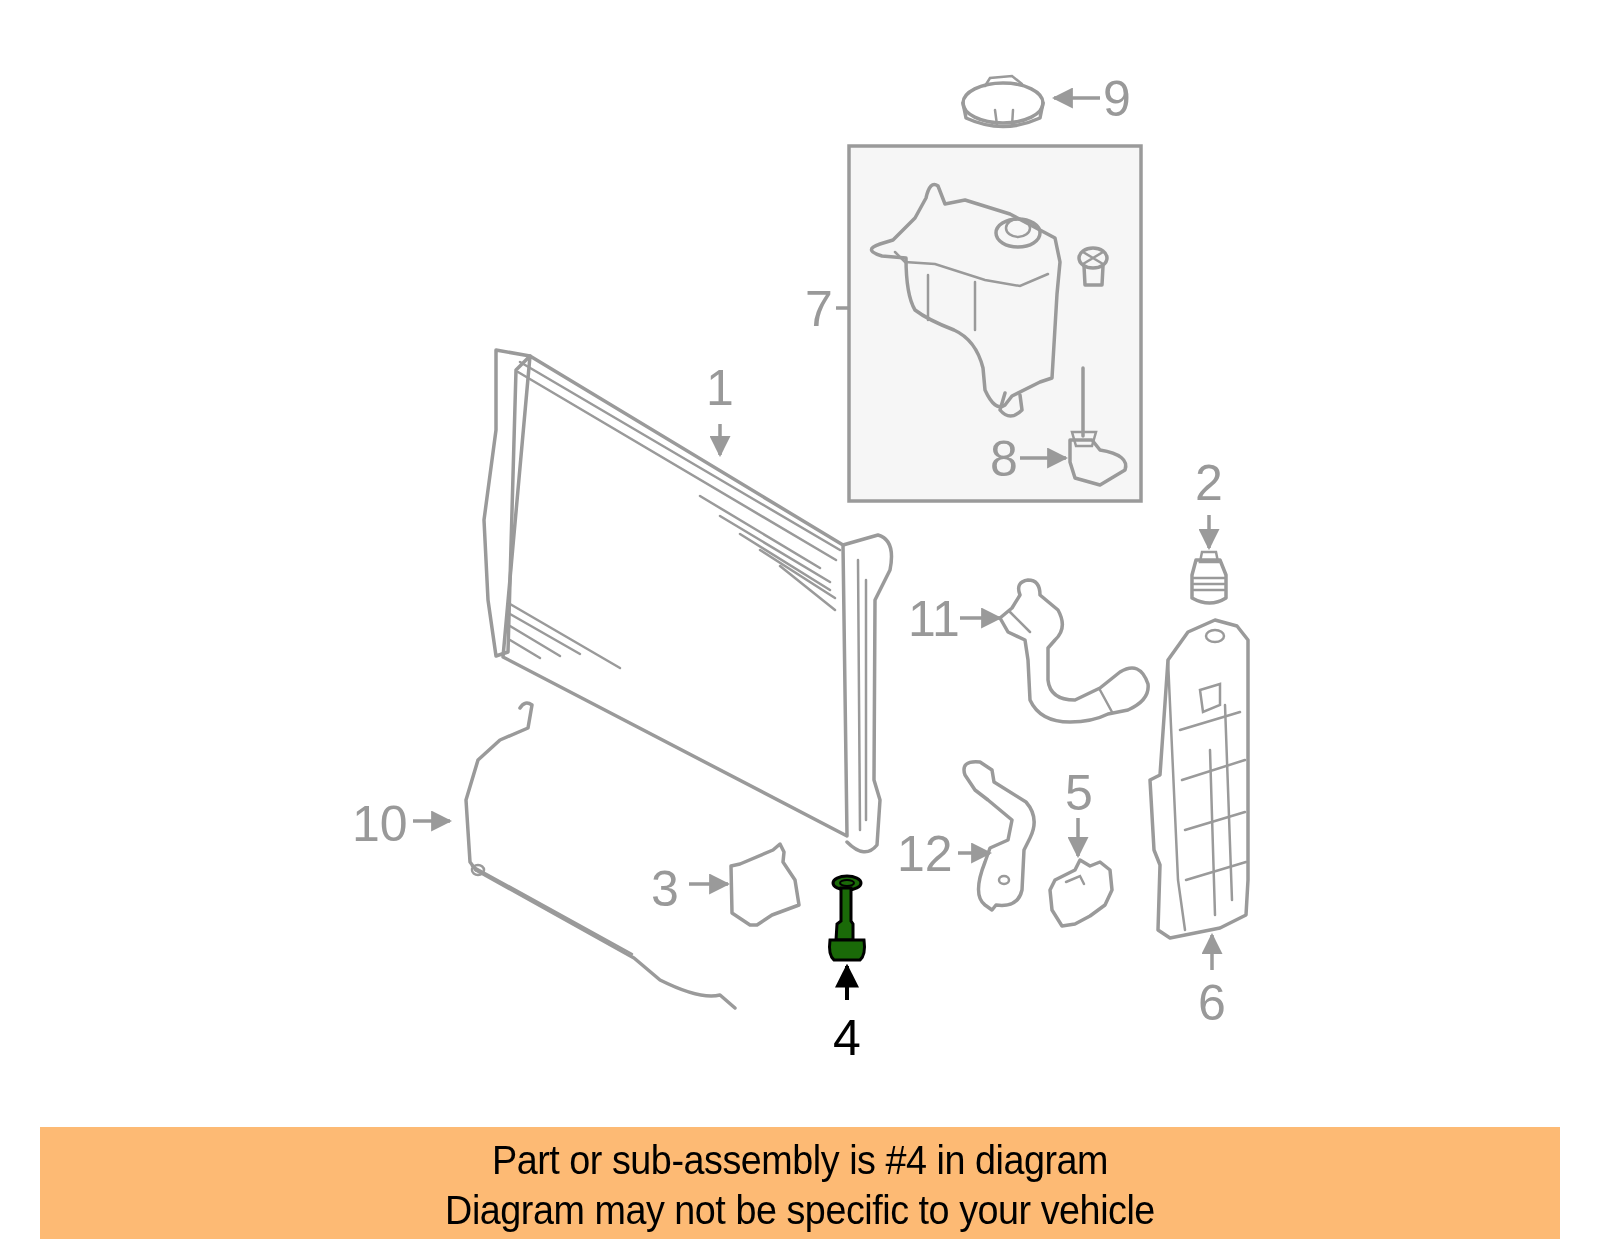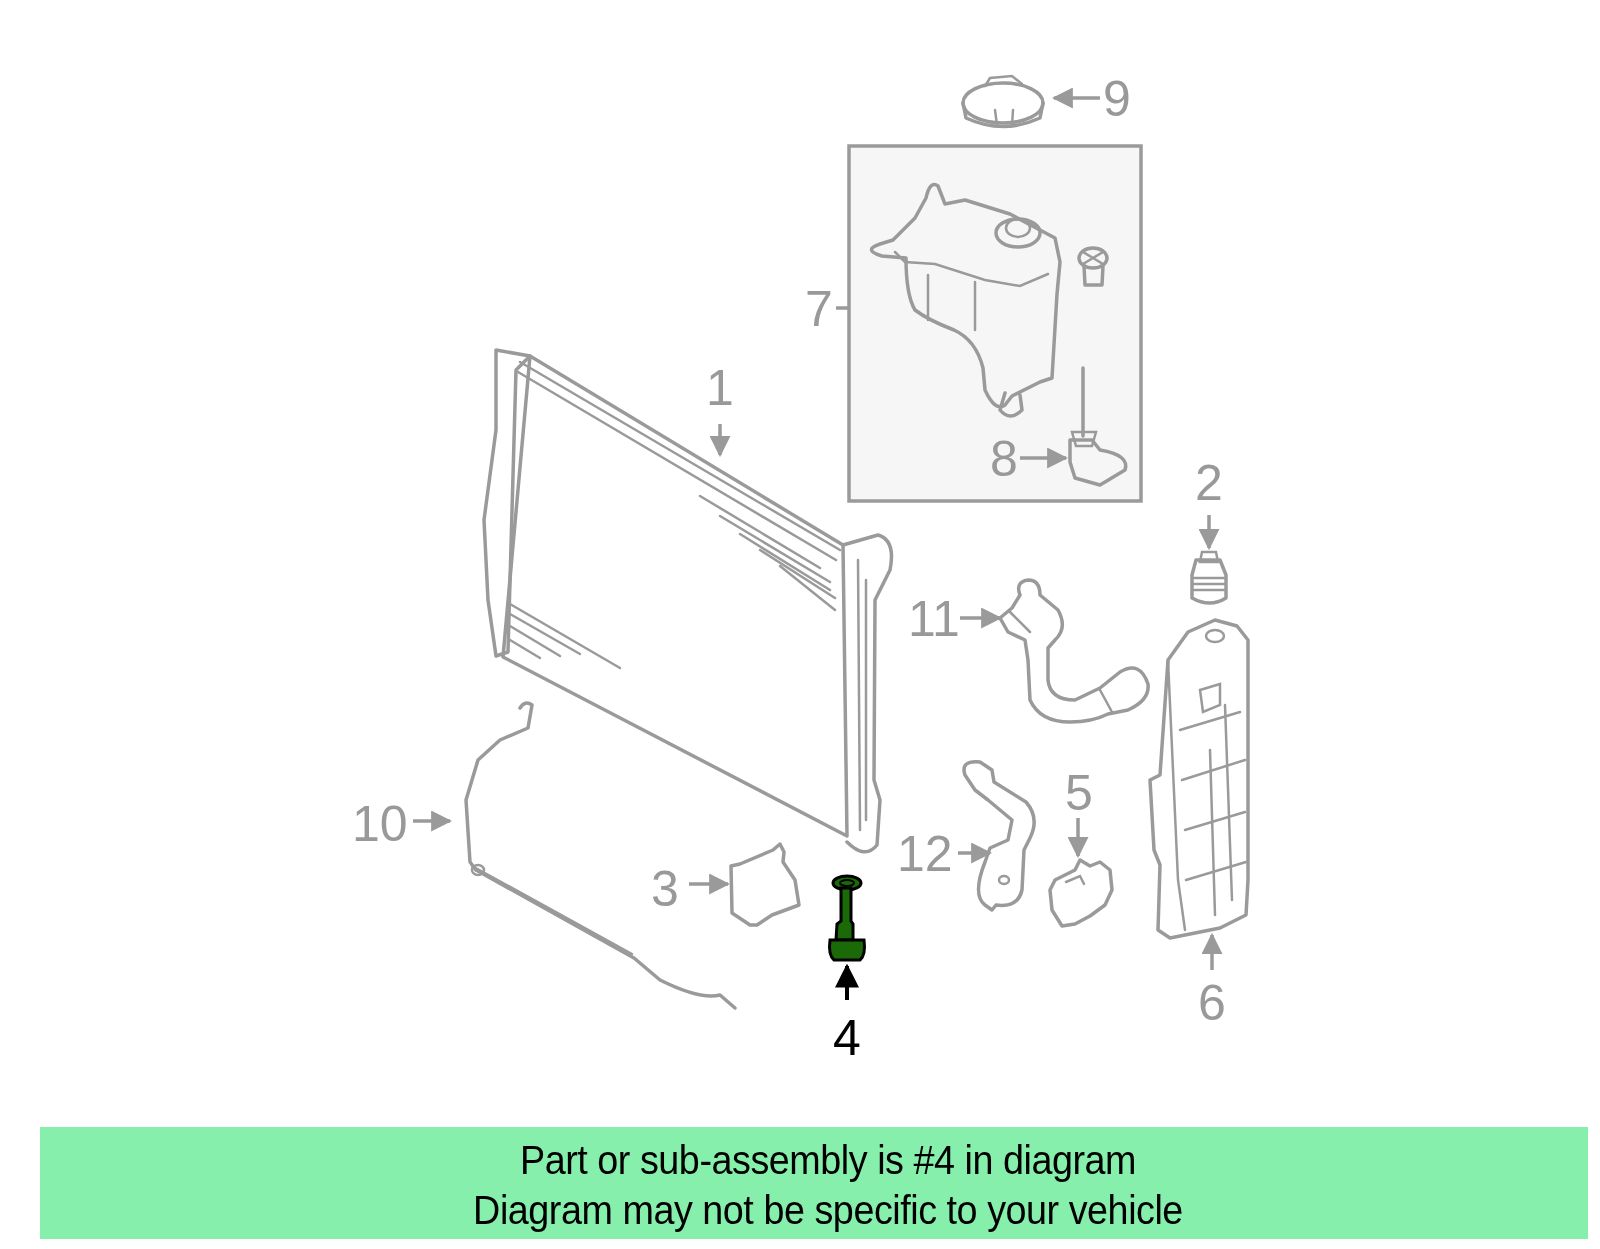--- a/index.html
+++ b/index.html
@@ -3,21 +3,21 @@
 <meta charset="utf-8">
 <style>
   html, body { margin:0; padding:0; background:#ffffff; }
   body { width:1600px; height:1249px; position:relative; overflow:hidden; font-family:"Liberation Sans", sans-serif; }
   #diagram { position:absolute; left:0; top:0; width:1600px; height:1249px; }
   .lbl { font-family:"Liberation Sans", sans-serif; font-size:50px; fill:#999999; }
   .lbl-hl { font-family:"Liberation Sans", sans-serif; font-size:50px; fill:#000000; }
   .part { fill:none; stroke:#9a9a9a; stroke-width:3.5; stroke-linejoin:round; stroke-linecap:round; }
   .part-thin { fill:none; stroke:#9a9a9a; stroke-width:2.5; stroke-linecap:round; }
   .leader { stroke:#9a9a9a; stroke-width:3.5; fill:none; }
-  .banner { position:absolute; left:40px; top:1127px; width:1520px; height:112px; background:#86efac; color:#000; text-align:center;padding-left:28px; }
+  .banner { position:absolute; left:40px; top:1127px; width:1520px; height:112px; background:#fdba74; color:#000; text-align:center; }
   .banner-line { display:block; font-size:41px; line-height:50px; letter-spacing:-0.5px; transform:scaleX(0.92); }
   .banner-line:first-child { margin-top:8px; padding-left:0; }
 </style>
 </head>
 <body>
 
 <svg id="diagram" viewBox="0 0 1600 1249" xmlns="http://www.w3.org/2000/svg">
   <defs>
     <marker id="ah" viewBox="0 0 10 10" refX="9" refY="5" markerWidth="6" markerHeight="6" orient="auto">
       <path d="M0,0 L10,5 L0,10 z" fill="#9a9a9a"></path>

